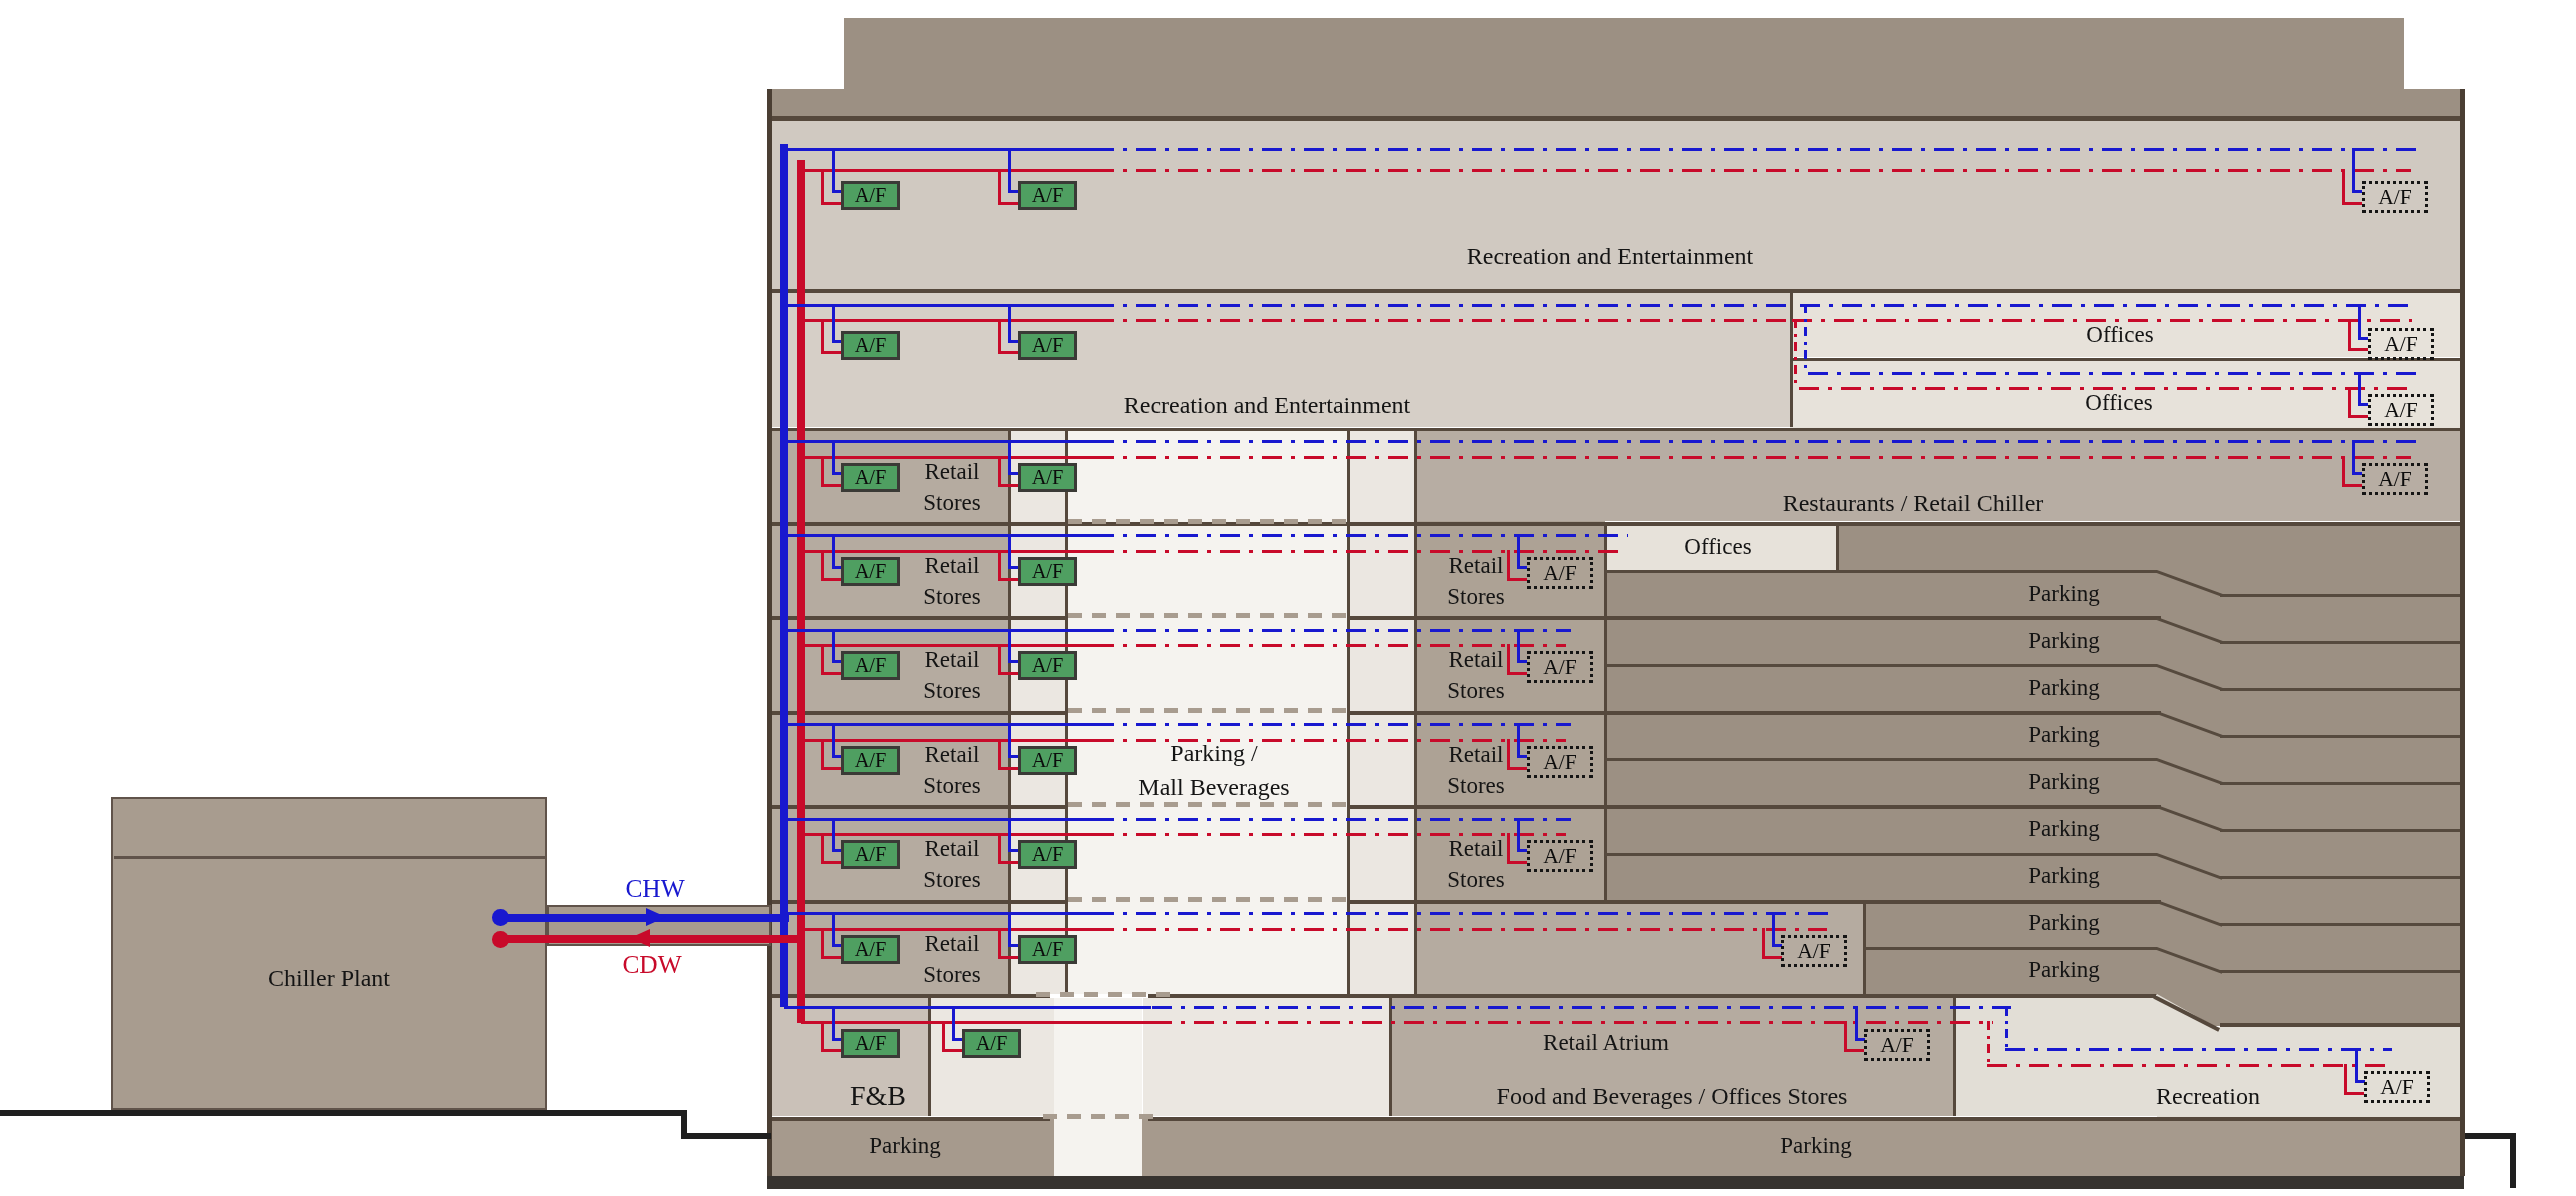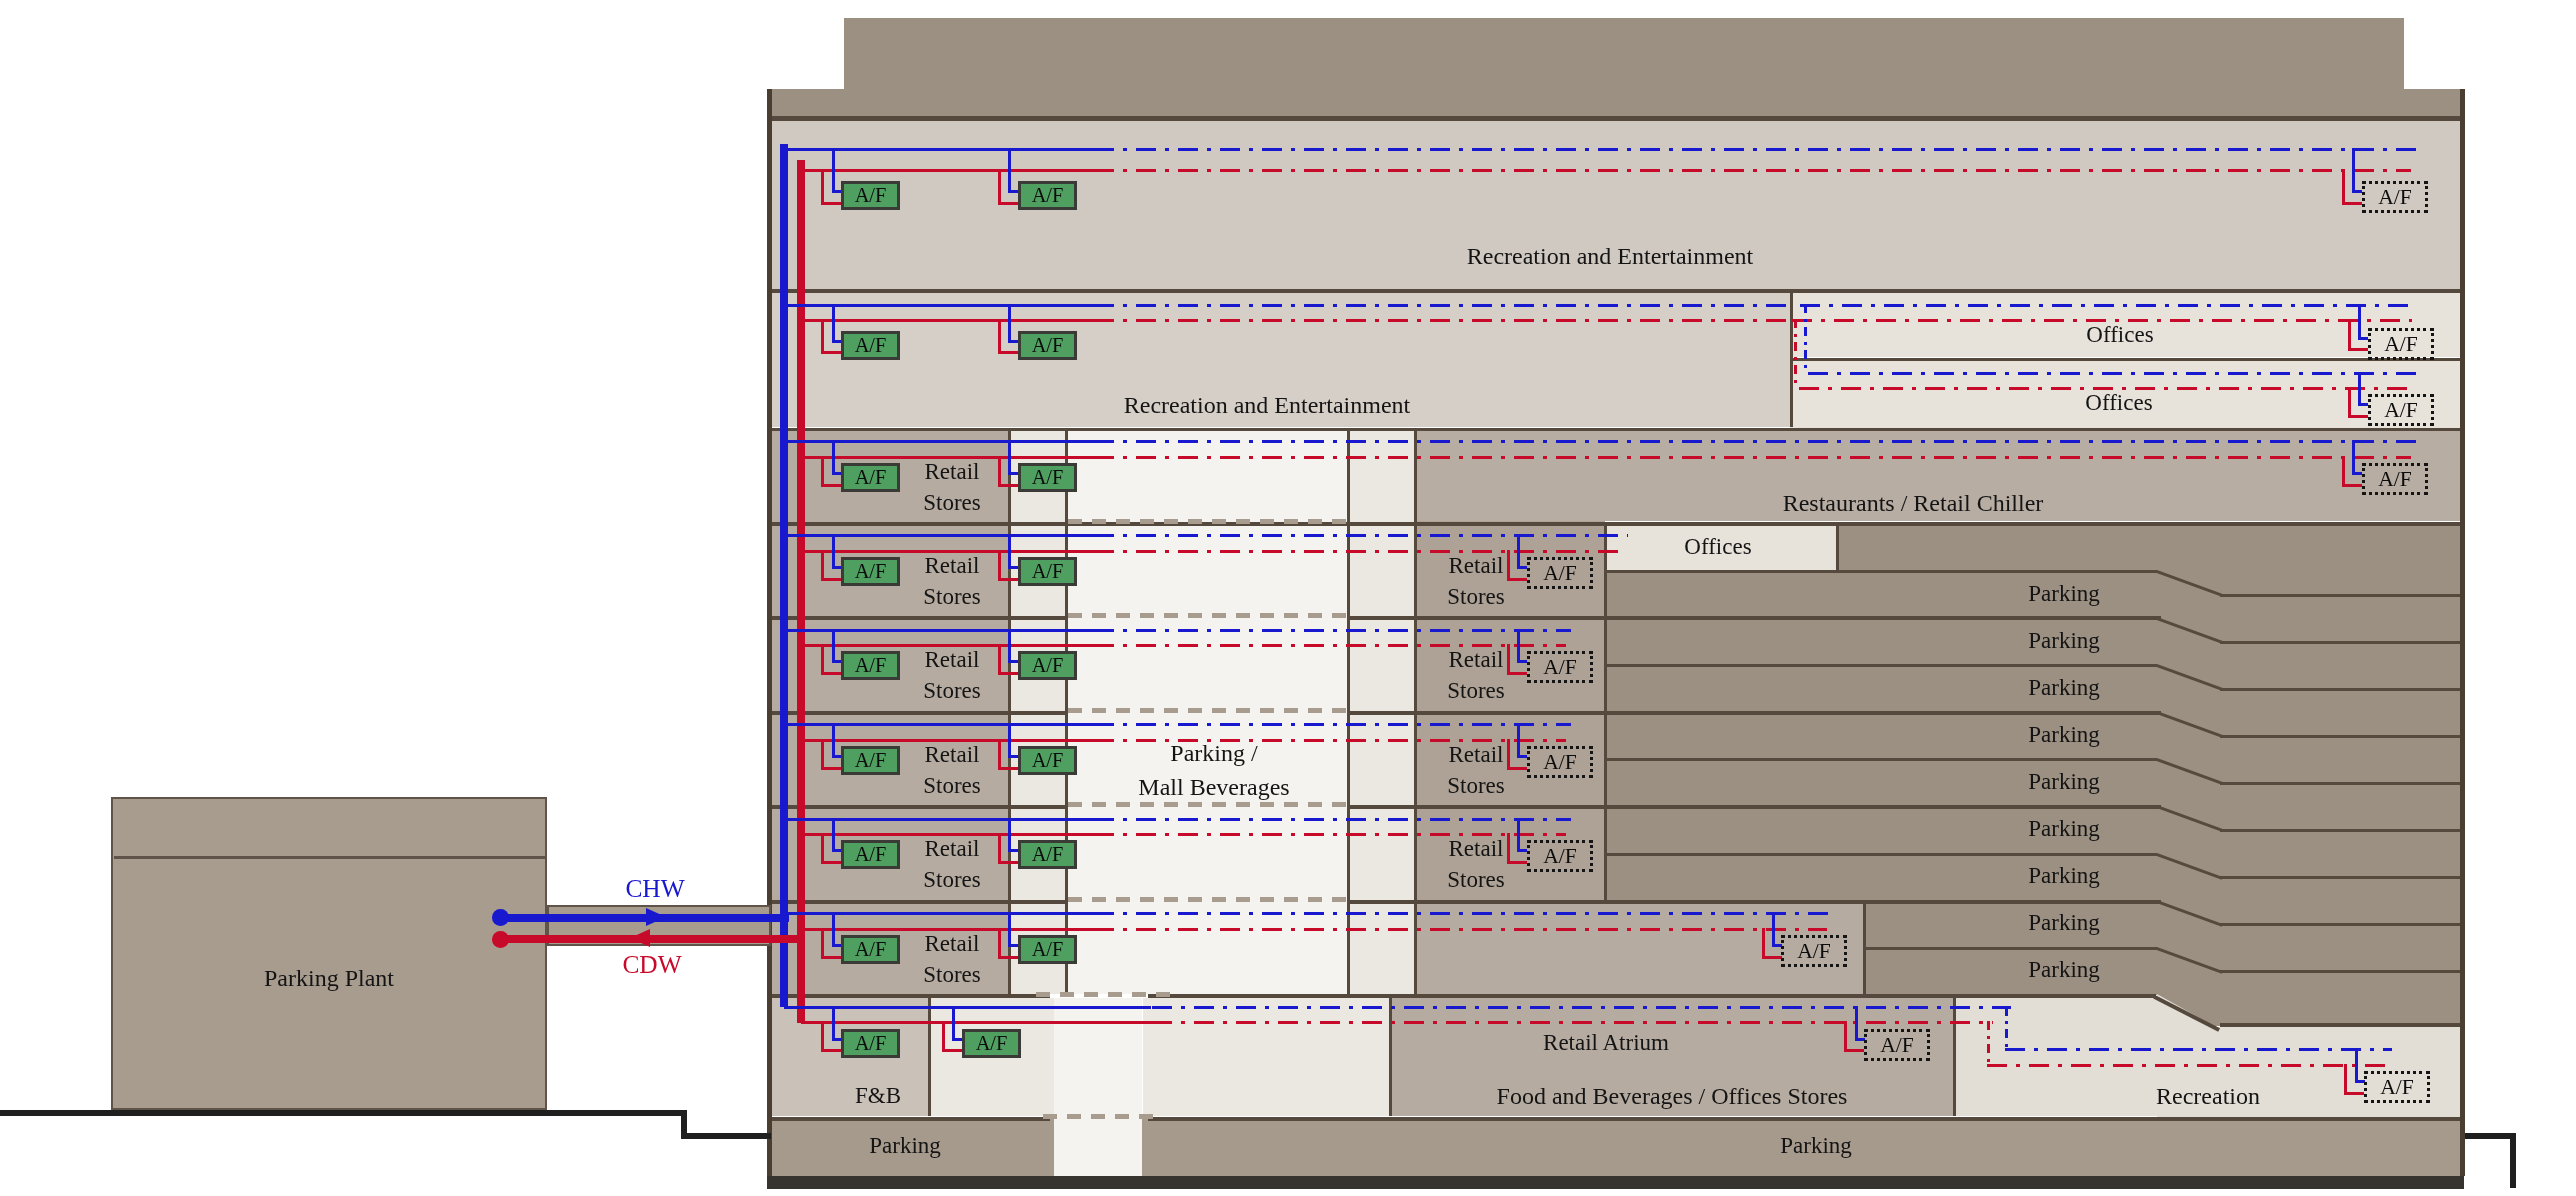--- a/index.html
+++ b/index.html
@@ -400,22 +400,22 @@
     <div class="abs lb" style="left: 1214px; top: 787px; font-size: 24px;">Mall Beverages</div>
     <div class="abs lb" style="left: 2064px; top: 594px; font-size: 23px;">Parking</div>
     <div class="abs lb" style="left: 2064px; top: 641px; font-size: 23px;">Parking</div>
     <div class="abs lb" style="left: 2064px; top: 688px; font-size: 23px;">Parking</div>
     <div class="abs lb" style="left: 2064px; top: 735px; font-size: 23px;">Parking</div>
     <div class="abs lb" style="left: 2064px; top: 782px; font-size: 23px;">Parking</div>
     <div class="abs lb" style="left: 2064px; top: 829px; font-size: 23px;">Parking</div>
     <div class="abs lb" style="left: 2064px; top: 876px; font-size: 23px;">Parking</div>
     <div class="abs lb" style="left: 2064px; top: 923px; font-size: 23px;">Parking</div>
     <div class="abs lb" style="left: 2064px; top: 970px; font-size: 23px;">Parking</div>
-    <div class="abs lb" style="left: 878px; top: 1096px; font-size: 23px;">F&amp;B</div>
+    <div class="abs lb" style="left: 878px; top: 1096px; font-size: 28px;">F&amp;B</div>
     <div class="abs lb" style="left: 1672px; top: 1096px; font-size: 24px;">Food and Beverages / Offices Stores</div>
     <div class="abs lb" style="left: 2208px; top: 1096px; font-size: 24px;">Recreation</div>
     <div class="abs lb" style="left: 905px; top: 1146px; font-size: 23px;">Parking</div>
     <div class="abs lb" style="left: 1816px; top: 1146px; font-size: 23px;">Parking</div>
-    <div class="abs lb" style="left: 329px; top: 978px; font-size: 24px;">Parking Plant</div>
+    <div class="abs lb" style="left: 329px; top: 978px; font-size: 24px;">Chiller Plant</div>
     <div class="abs lb" style="left: 655px; top: 888px; font-size: 25.4px; color: rgb(24, 24, 207);">CHW</div>
     <div class="abs lb" style="left: 652px; top: 964px; font-size: 25.4px; color: rgb(200, 10, 42);">CDW</div>
   </div>
 
 
 </body></html>

